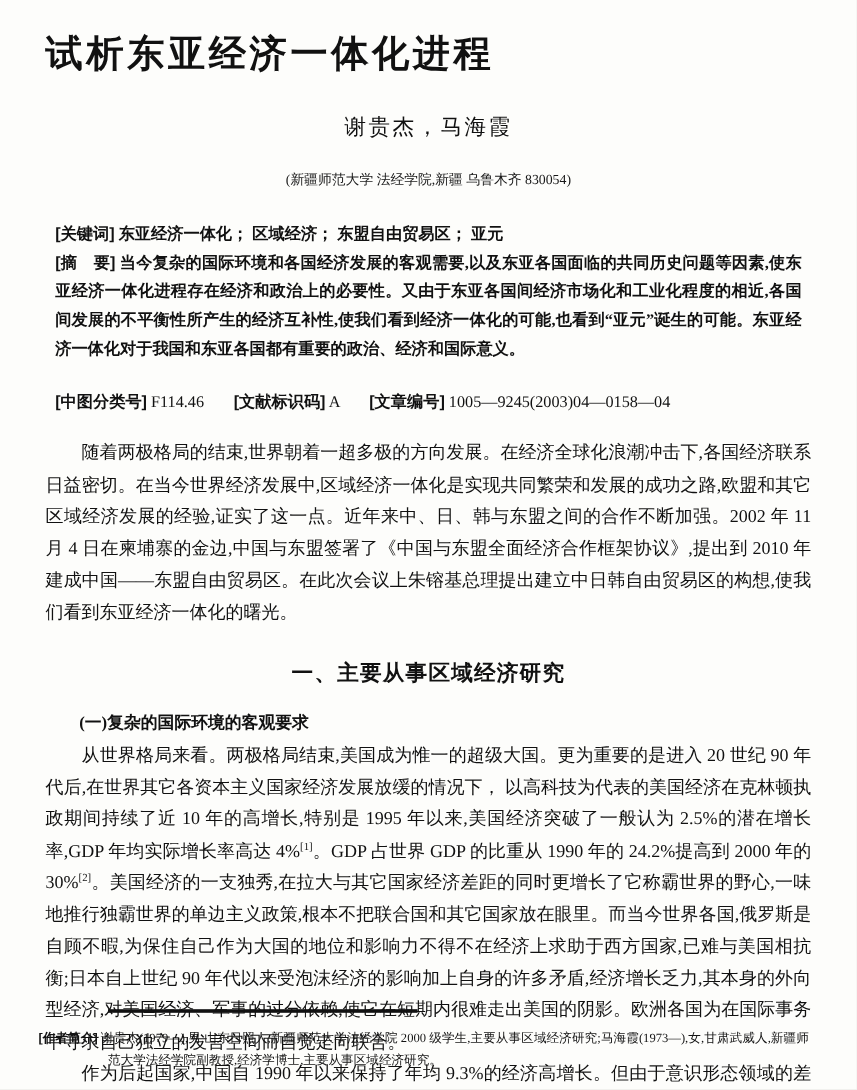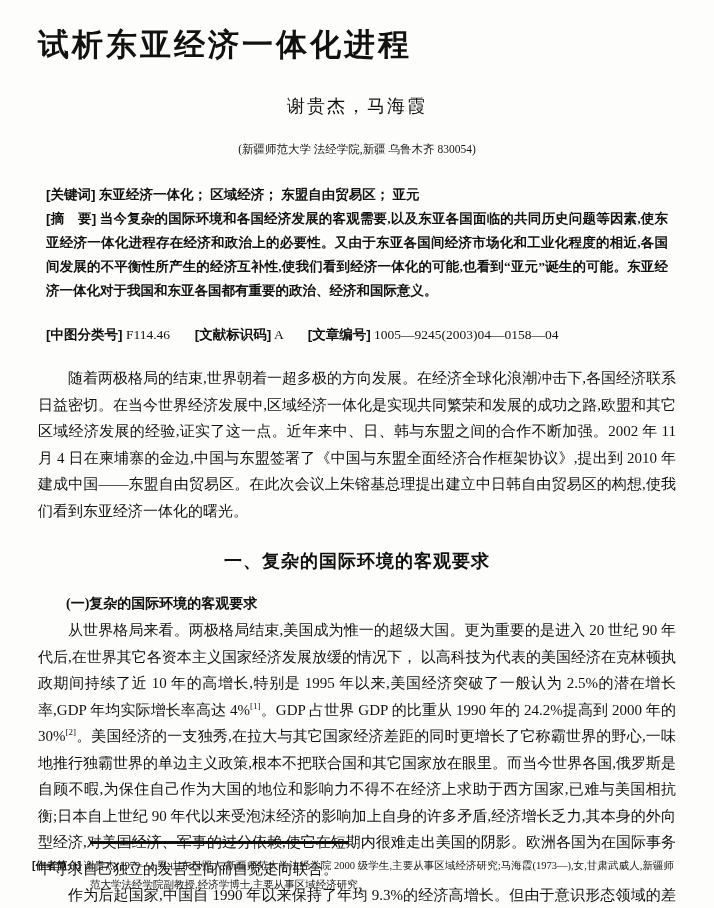--- a/index.html
+++ b/index.html
@@ -121,21 +121,21 @@
       <span>A</span>
       <span class="sep"></span>
       <span class="meta-label">[文章编号]</span>
       <span>1005—9245(2003)04—0158—04</span>
     </div>
   </div>
 
   <div class="body-text">
     <p>随着两极格局的结束,世界朝着一超多极的方向发展。在经济全球化浪潮冲击下,各国经济联系日益密切。在当今世界经济发展中,区域经济一体化是实现共同繁荣和发展的成功之路,欧盟和其它区域经济发展的经验,证实了这一点。近年来中、日、韩与东盟之间的合作不断加强。2002 年 11 月 4 日在柬埔寨的金边,中国与东盟签署了《中国与东盟全面经济合作框架协议》,提出到 2010 年建成中国——东盟自由贸易区。在此次会议上朱镕基总理提出建立中日韩自由贸易区的构想,使我们看到东亚经济一体化的曙光。</p>
 
-    <h2 class="section-heading">一、复杂的国际环境的客观要求</h2>
+    <h2 class="section-heading">一、主要从事区域经济研究</h2>
 
     <p class="sub-heading">(一)复杂的国际环境的客观要求</p>
 
     <p><span>从世界格局来看。两极格局结束,美国成为惟一的超级大国。更为重要的是进入 20 世纪 90 年代后,在世界其它各资本主义国家经济发展放缓的情况下， 以高科技为代表的美国经济在克林顿执政期间持续了近 10 年的高增长,特别是 1995 年以来,美国经济突破了一般认为 2.5%的潜在增长率,GDP 年均实际增长率高达 4%</span><sup class="ref">[1]</sup><span>。GDP 占世界 GDP 的比重从 1990 年的 24.2%提高到 2000 年的 30%</span><sup class="ref">[2]</sup><span>。美国经济的一支独秀,在拉大与其它国家经济差距的同时更增长了它称霸世界的野心,一味地推行独霸世界的单边主义政策,根本不把联合国和其它国家放在眼里。而当今世界各国,俄罗斯是自顾不暇,为保住自己作为大国的地位和影响力不得不在经济上求助于西方国家,已难与美国相抗衡;日本自上世纪 90 年代以来受泡沫经济的影响加上自身的许多矛盾,经济增长乏力,其本身的外向型经济,对美国经济、军事的过分依赖,使它在短期内很难走出美国的阴影。欧洲各国为在国际事务中寻求自己独立的发言空间而自觉走向联合。</span></p>
 
     <p>作为后起国家,中国自 1990 年以来保持了年均 9.3%的经济高增长。但由于意识形态领域的差异和中国强大的潜在竞争,美国将中国列为他的假想敌,企图遏制中国的发展。在这种情况下,努力营造一个和平安定的国际环境,特别是周边环境成为一种必然要求。</p>
 
   </div>
 
   <div class="footnote">

